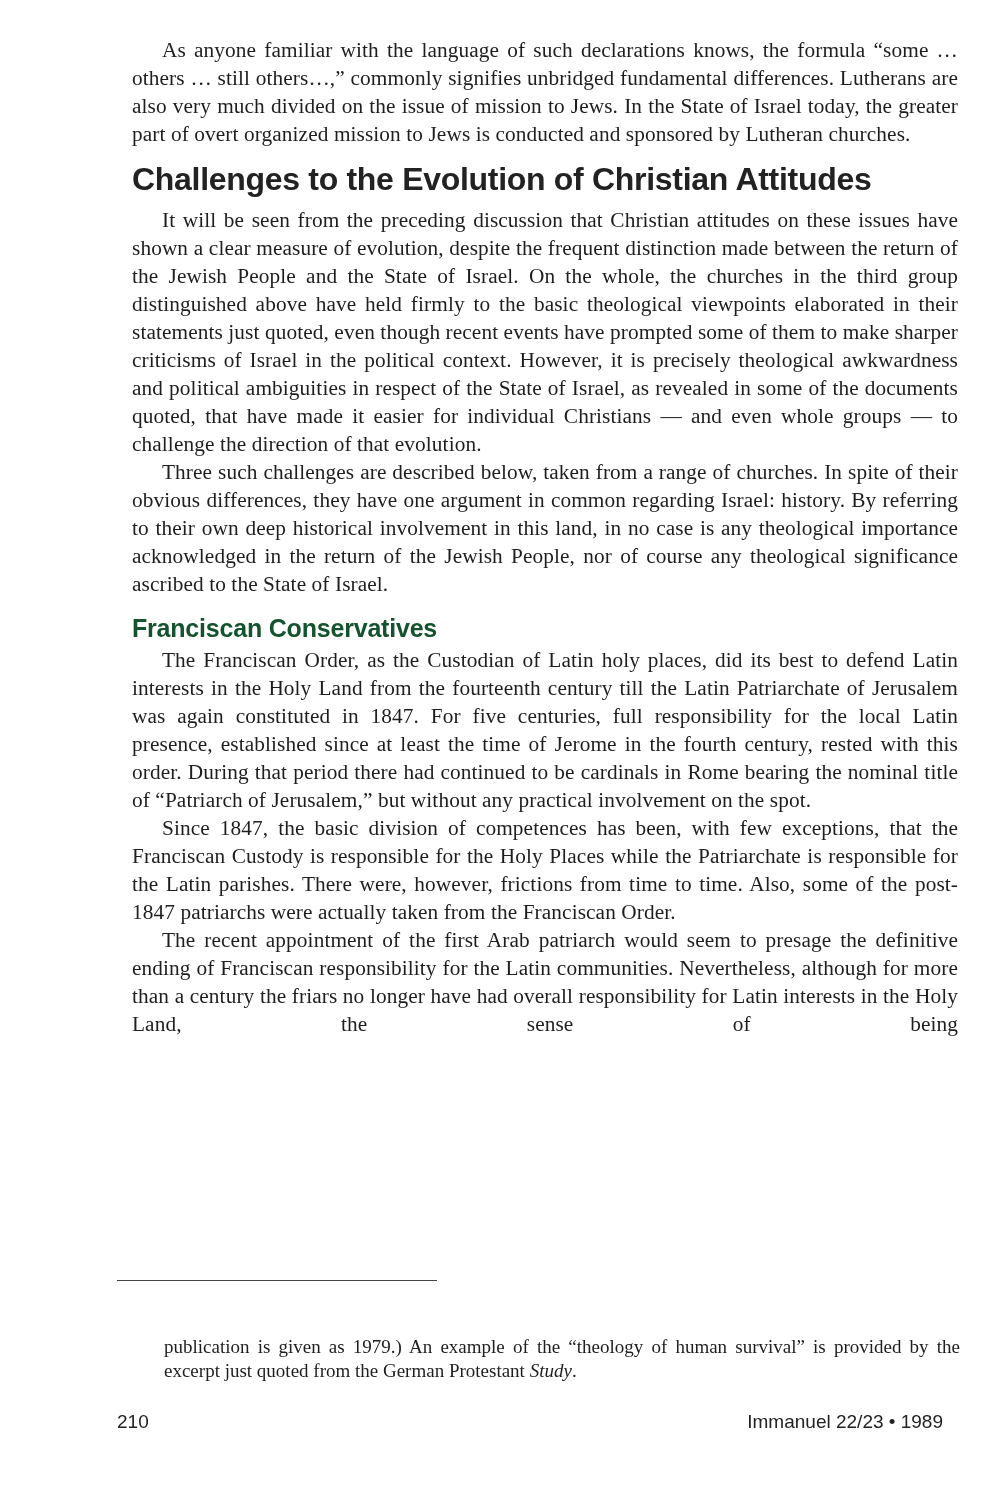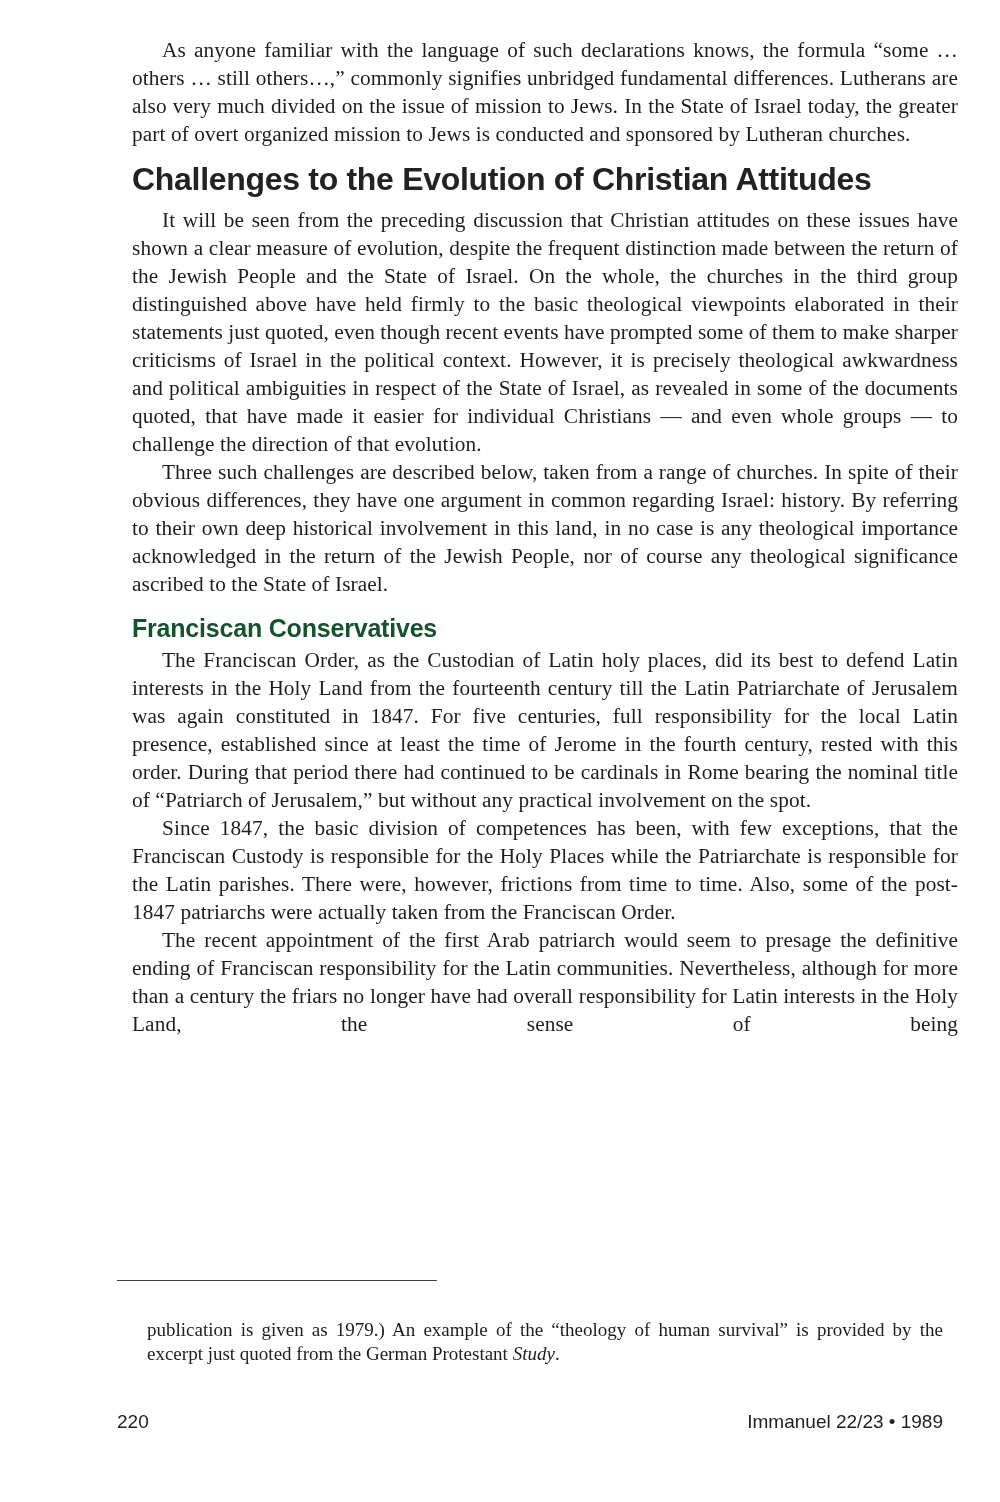--- a/index.html
+++ b/index.html
@@ -60,21 +60,21 @@
     }
     .footnote {
       position: absolute;
       left: 147px;
       top: 1318px;
       width: 796px;
       font-family: "Liberation Serif", "DejaVu Serif", serif;
       font-size: 19px;
       line-height: 24px;
       text-align: justify;
-      margin: 0;
+      margin: 17px;
     }
     .footnote .it { font-style: italic; }
     .folio {
       position: absolute;
       top: 1410px;
       font-family: "Liberation Sans", "DejaVu Sans", sans-serif;
       font-size: 19px;
       line-height: 24px;
       color: #222;
     }
@@ -96,14 +96,14 @@
 
   <p class="body-text indent">The Franciscan Order, as the Custodian of Latin holy places, did its best to defend Latin interests in the Holy Land from the fourteenth century till the Latin Patriarchate of Jerusalem was again constituted in 1847. For five centuries, full responsibility for the local Latin presence, established since at least the time of Jerome in the fourth century, rested with this order. During that period there had continued to be cardinals in Rome bearing the nominal title of “Patriarch of Jerusalem,” but without any practical involvement on the spot.</p>
   <p class="body-text indent">Since 1847, the basic division of competences has been, with few exceptions, that the Franciscan Custody is responsible for the Holy Places while the Patriarchate is responsible for the Latin parishes. There were, however, frictions from time to time. Also, some of the post-1847 patriarchs were actually taken from the Franciscan Order.</p>
   <p class="body-text indent" style="text-align-last: justify;">The recent appointment of the first Arab patriarch would seem to presage the definitive ending of Franciscan responsibility for the Latin communities. Nevertheless, although for more than a century the friars no longer have had overall responsibility for Latin interests in the Holy Land, the sense of being</p>
 </div>
 
 <div class="footnote-rule"></div>
 
 <p class="footnote"><span>publication is given as 1979.) An example of the “theology of human survival” is provided by the excerpt just quoted from the German Protestant </span><span class="it">Study</span><span>.</span></p>
 
-<div class="folio left">220</div>
+<div class="folio left">210</div>
 <div class="folio right">Immanuel 22/23 • 1989</div>
 
 </body></html>

